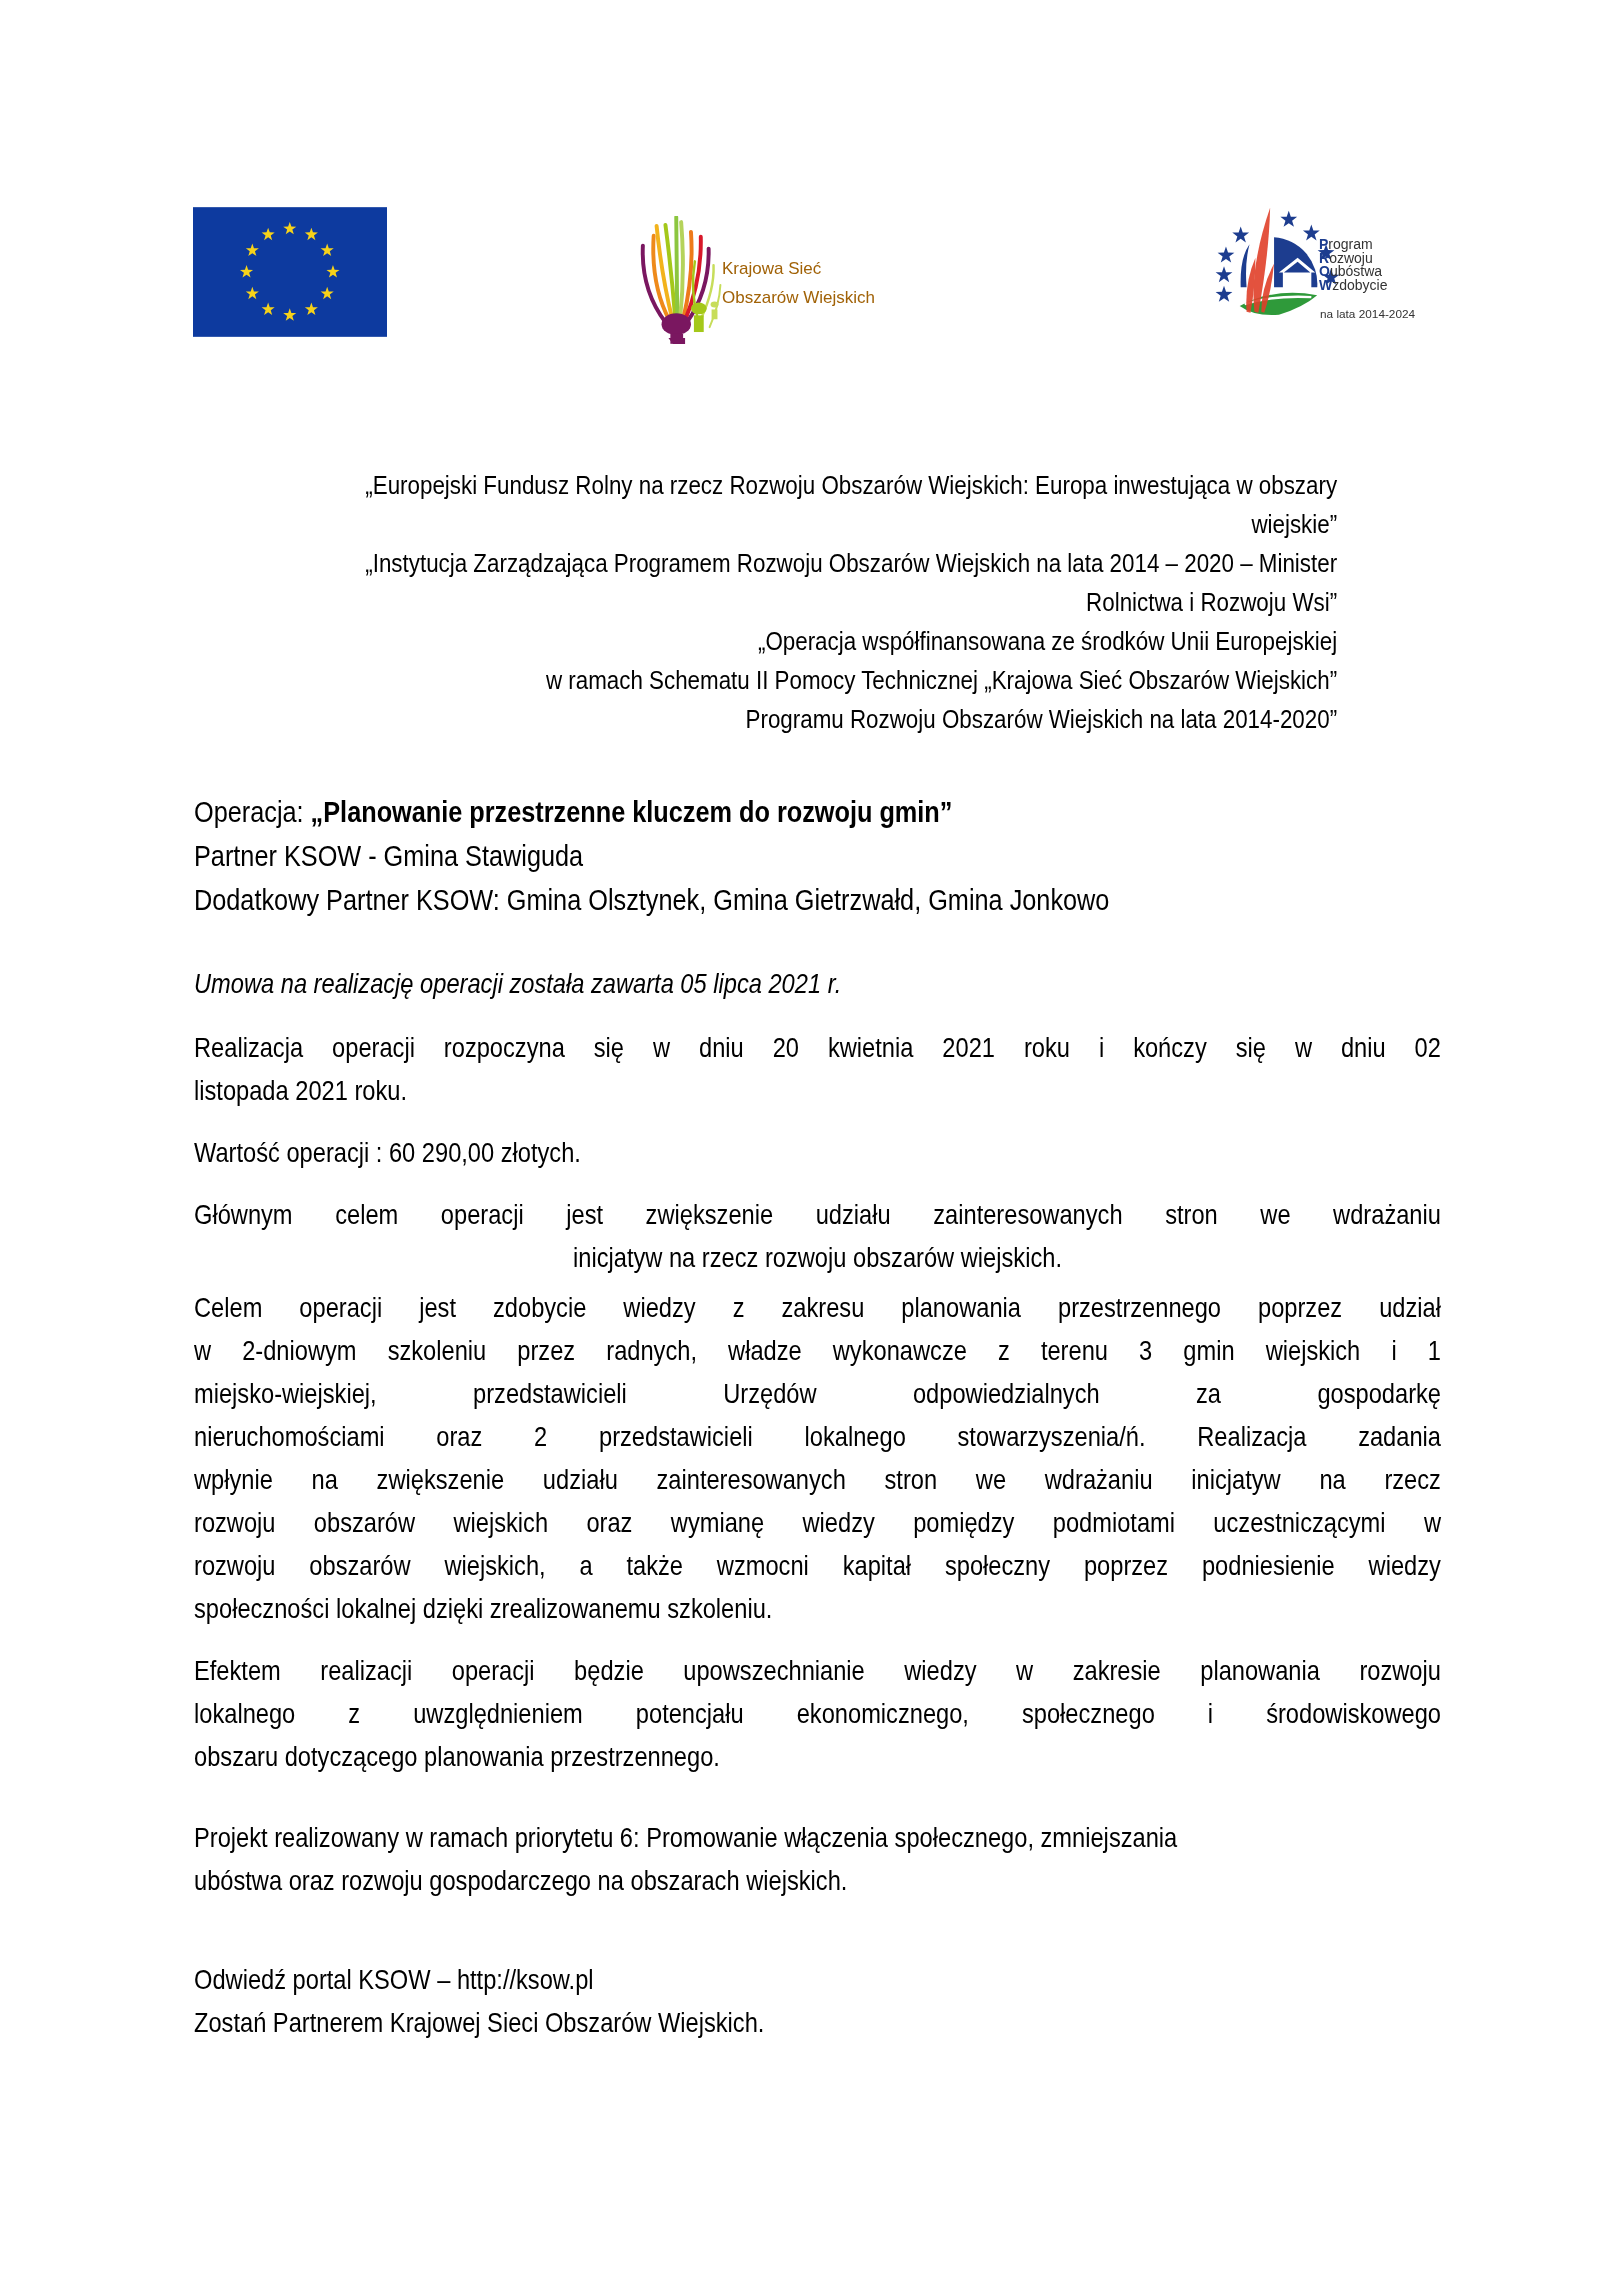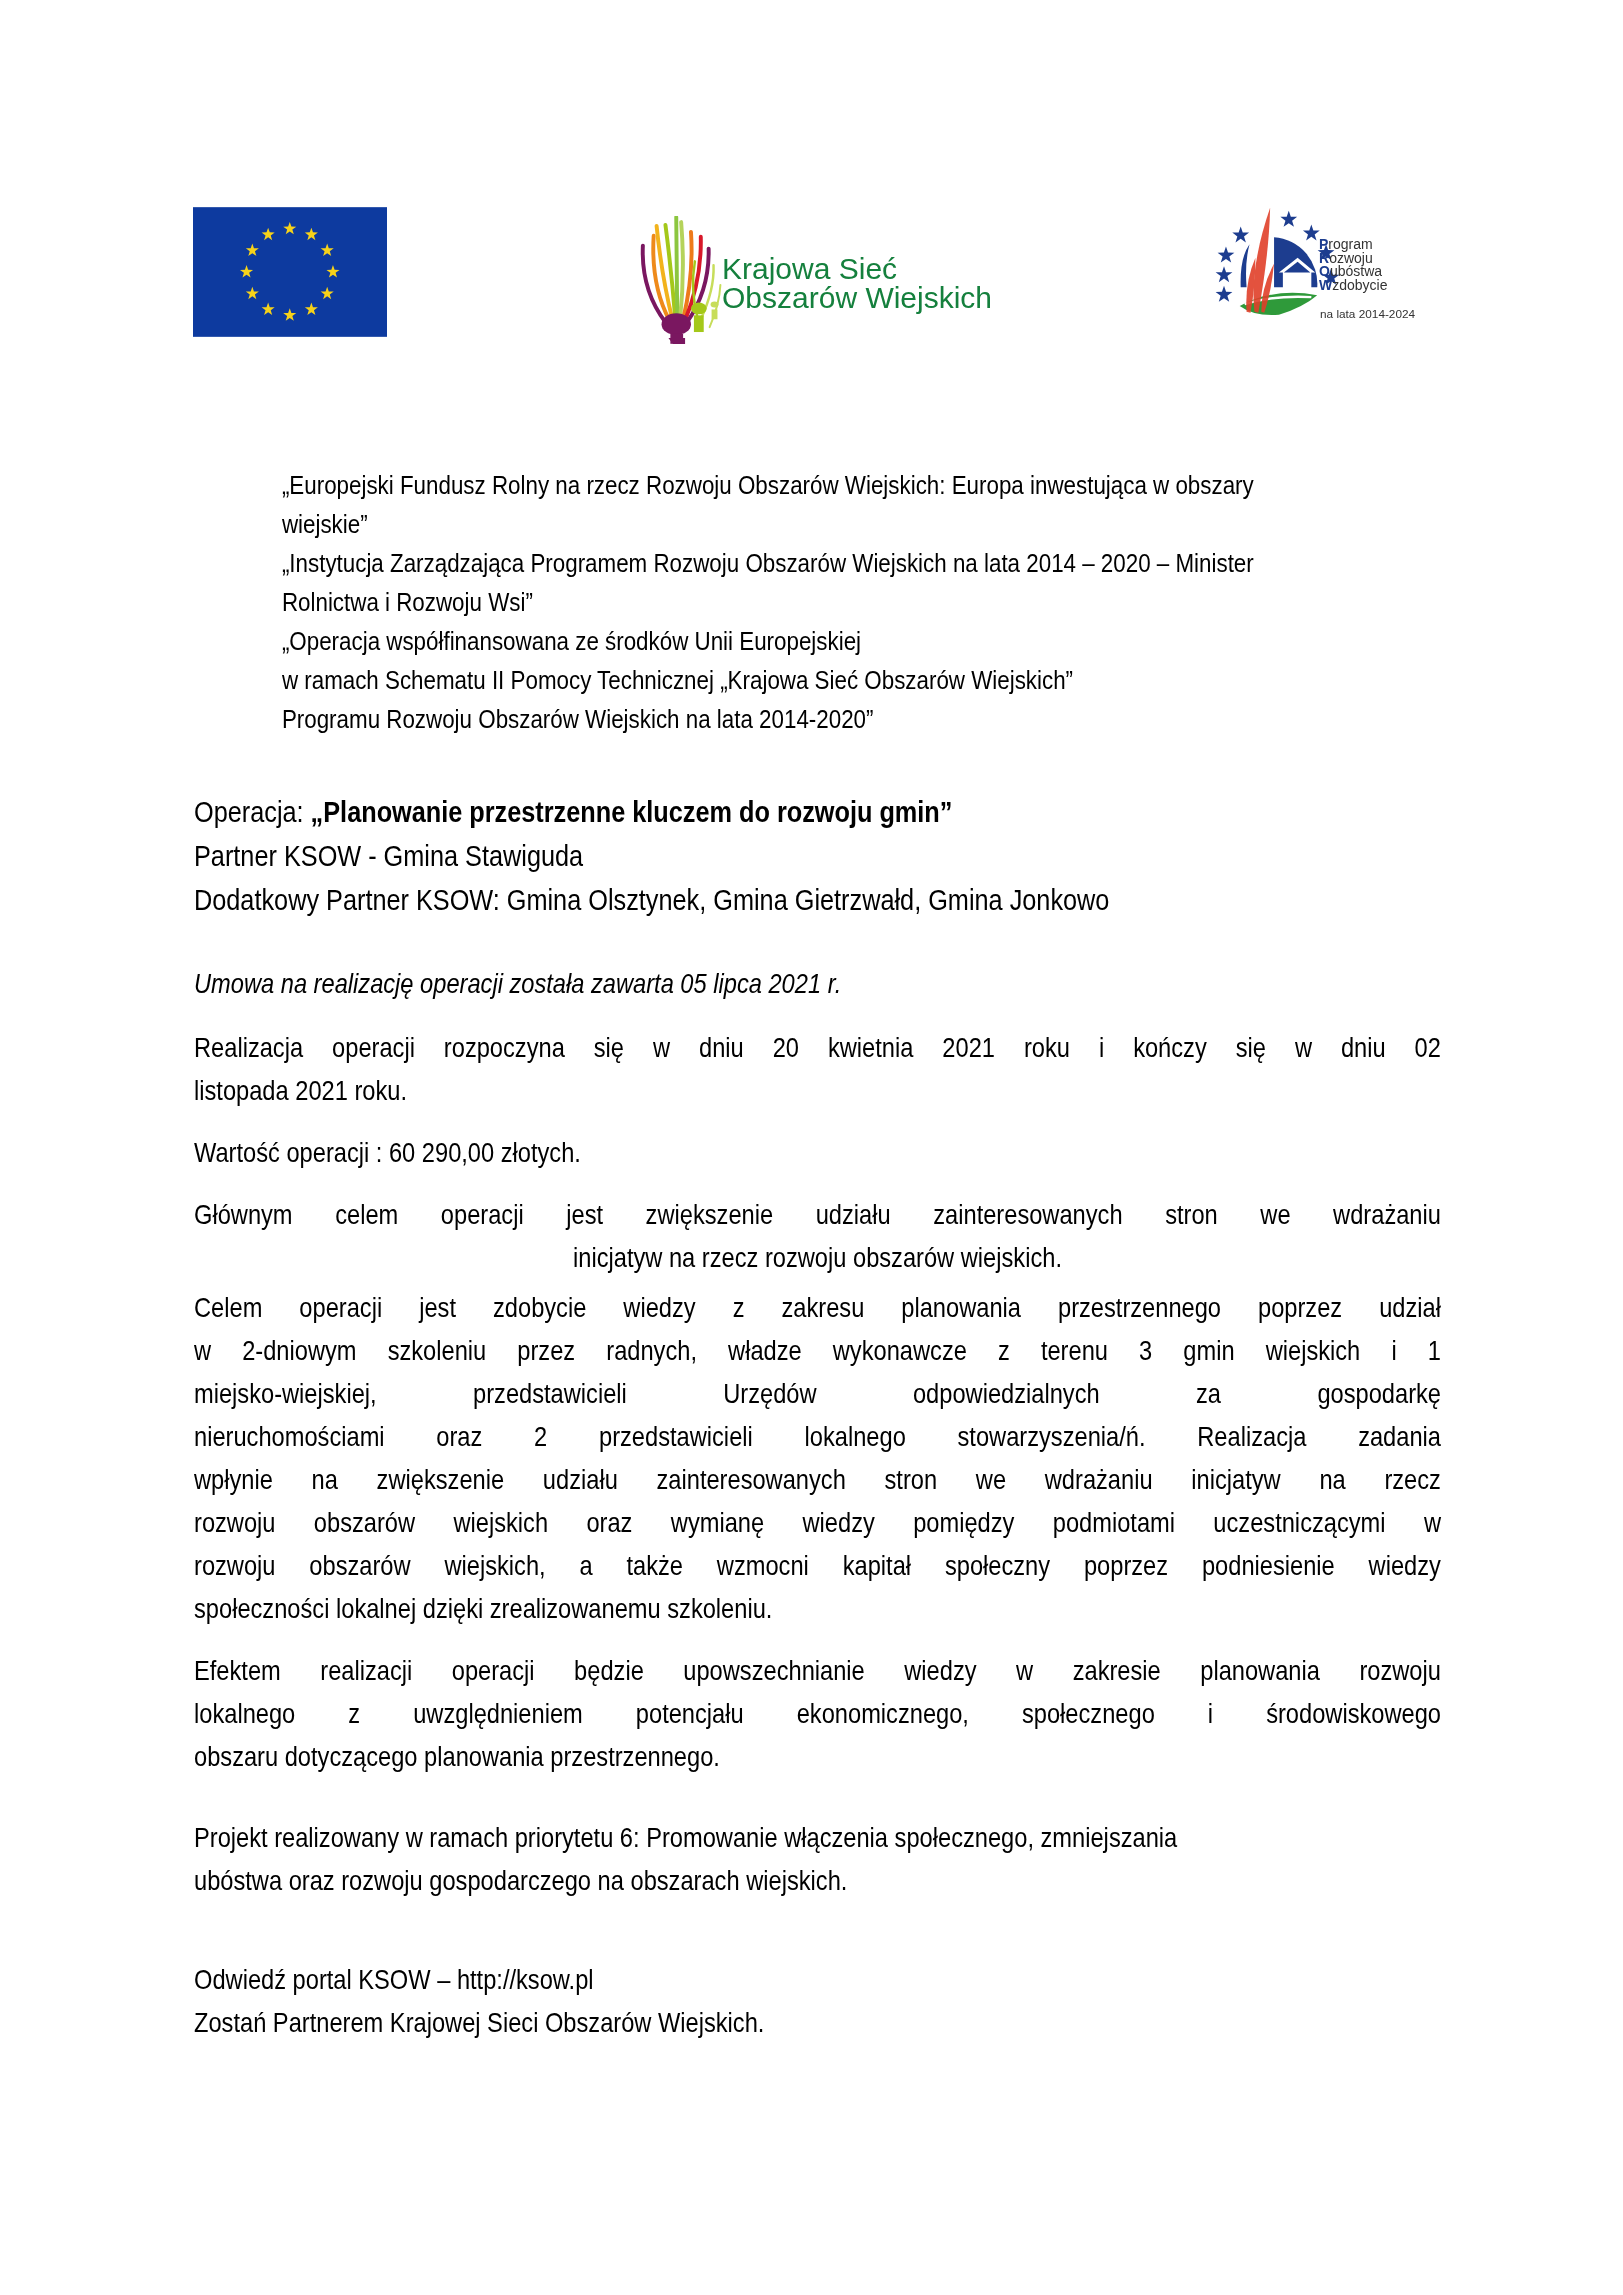--- a/index.html
+++ b/index.html
@@ -1,21 +1,21 @@
 <!DOCTYPE html>
 <html style="font-size:7.9px"><head>
 <meta charset="utf-8">
 <style>
   html, body { margin: 0; padding: 0; background: #ffffff; }
   body { width: 1623px; height: 2295px; position: relative; overflow: hidden;
          font-family: "Liberation Sans", sans-serif; color: #000; }
   .logo-eu { position: absolute; left: 193px; top: 207px; width: 194px; height: 130px; }
   .logo-ksow { position: absolute; left: 636px; top: 216px; width: 319px; height: 128px; }
   .logo-prow { position: absolute; left: 1210px; top: 199px; width: 211px; height: 130px; }
-  .center-block { position: absolute; left: 196px; width: 1227px; top: 466px; text-align: left; font-size: 26px; line-height: 39px; }
+  .center-block { position: absolute; left: 196px; width: 1227px; top: 466px; text-align: right; font-size: 26px; line-height: 39px; }
   .center-block .line { display: block; transform: scaleX(0.86); transform-origin: 50% 0; white-space: nowrap; }
   .body-block { position: absolute; left: 194px; width: 1247px; font-size: 27.5px; line-height: 43px; }
   .just { display:flex; justify-content: space-between; }
   .sx { transform: scaleX(0.86); transform-origin: 0 0; width: calc(100% / 0.86); }
   b { font-weight: bold; }
 </style>
 </head>
 <body>
 
 <div class="logo-eu">
@@ -55,21 +55,21 @@
       <path d="M150 226 Q170 180 172 140" stroke="#c7dd5a" stroke-width="4"></path>
     </g>
     <ellipse cx="82" cy="220" rx="30" ry="22" fill="#7a1760"></ellipse>
     <path d="M66 248 h34 v44 M60 258 h28" fill="#7a1760"></path>
     <rect x="70" y="240" width="26" height="20" fill="#7a1760"></rect>
     <ellipse cx="128" cy="188" rx="16" ry="12" fill="#a4c81a"></ellipse>
     <rect x="118" y="202" width="20" height="34" fill="#a4c81a"></rect>
     <ellipse cx="160" cy="180" rx="8" ry="6" fill="#c7dd5a"></ellipse>
     <rect x="154" y="190" width="12" height="20" fill="#c7dd5a"></rect>
   </svg>
-  <div style="position:absolute; left:86px; top:39px; color:#15803d; font-size:30px; line-height:28.5px; white-space:nowrap;">
+  <div style="position:absolute; left:86px; top:39px; color:#a16207; font-size:17px; line-height:28.5px; white-space:nowrap;">
     <div>Krajowa Sieć</div>
     <div>Obszarów Wiejskich</div>
   </div>
 </div>
 
 <div class="logo-prow">
   <svg width="133" height="130" viewBox="0 0 270 265">
     <g id="prow-stars" fill="#1d3d8f">
         <path d="M28.0 137.0L32.2 149.2L45.1 149.4L34.8 157.2L38.6 169.6L28.0 162.2L17.4 169.6L21.2 157.2L10.9 149.4L23.8 149.2Z"></path>
         <path d="M32.0 97.0L36.2 109.2L49.1 109.4L38.8 117.2L42.6 129.6L32.0 122.2L21.4 129.6L25.2 117.2L14.9 109.4L27.8 109.2Z"></path>

